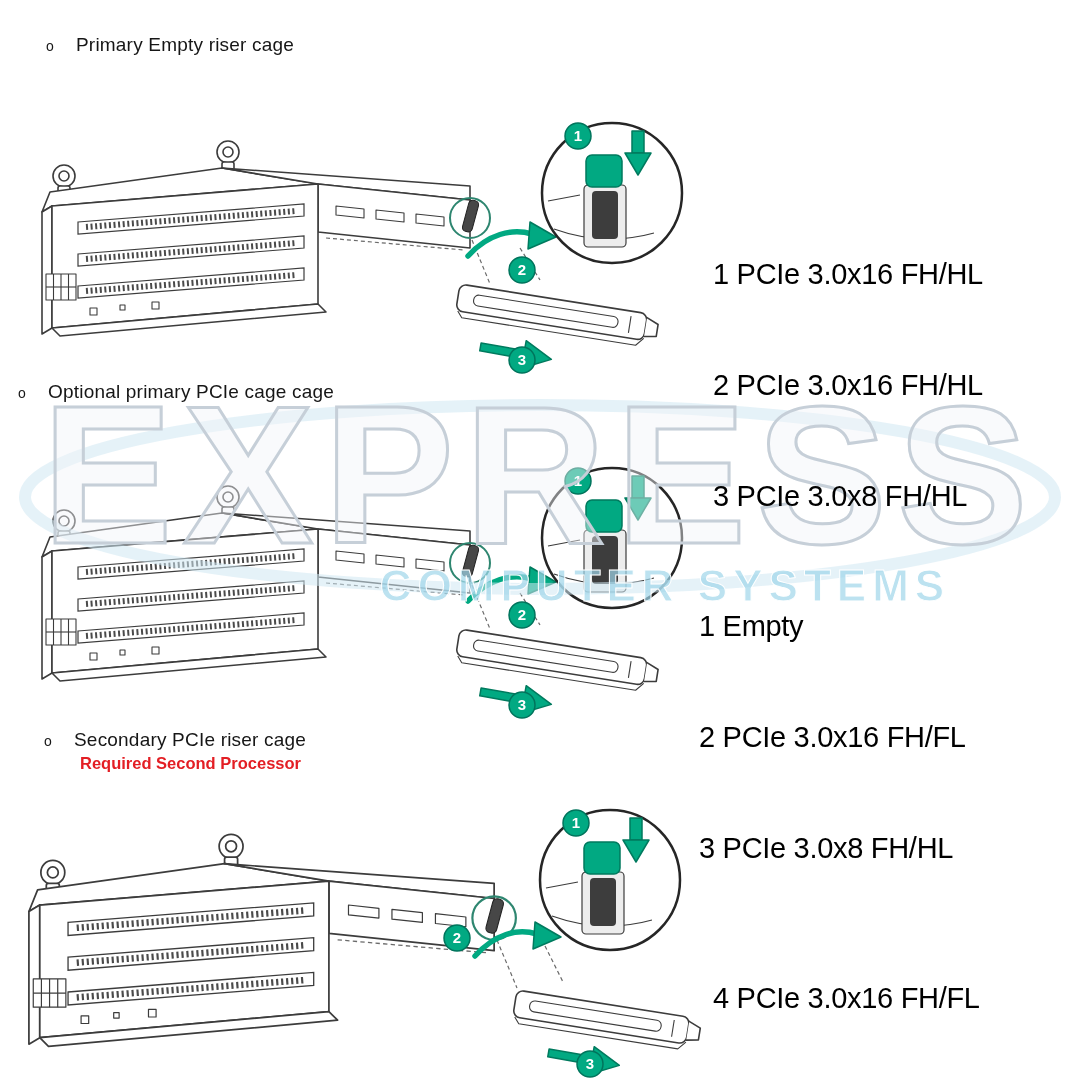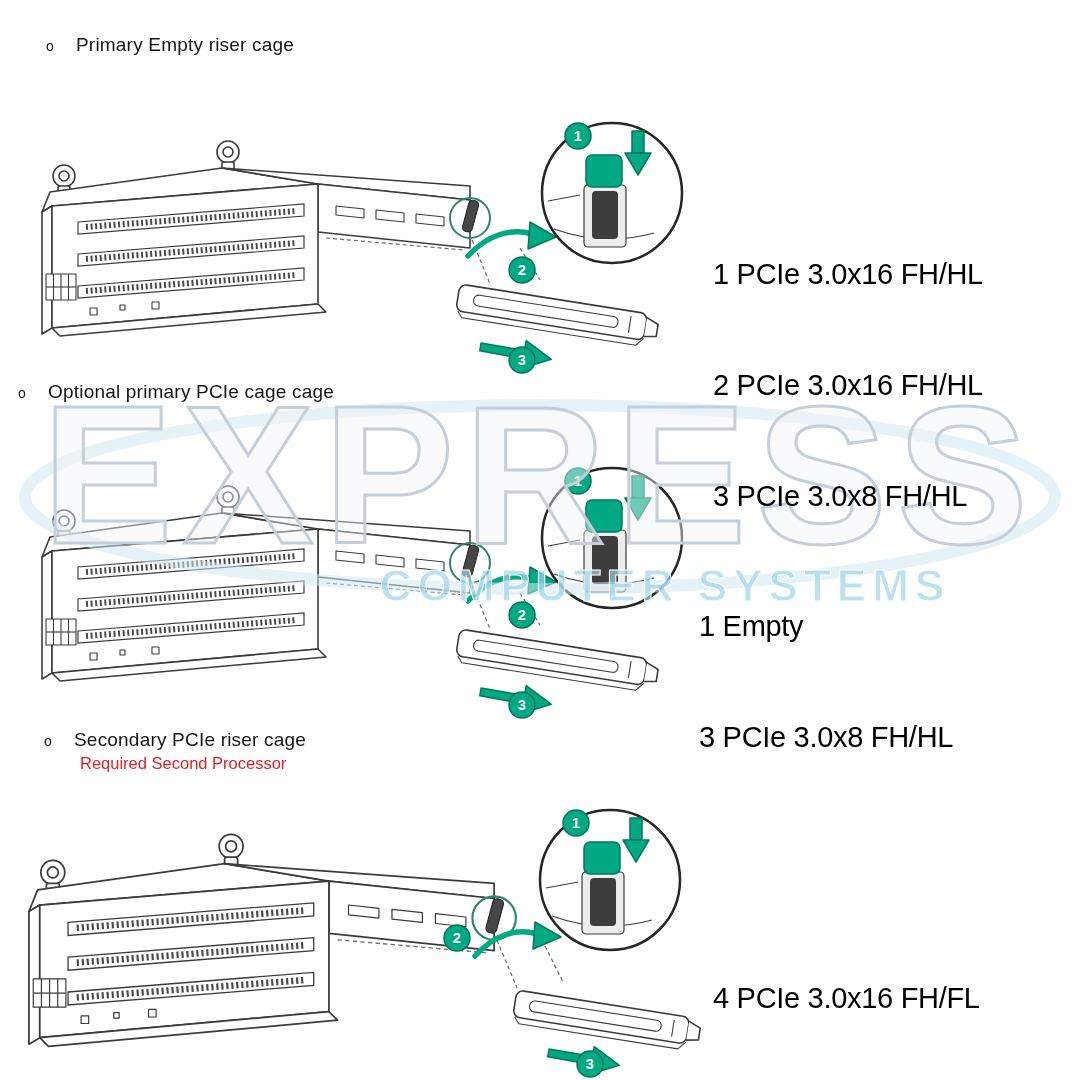--- a/index.html
+++ b/index.html
@@ -2,21 +2,21 @@
 <html><head>
 <meta charset="utf-8">
 <style>
   html,body{margin:0;padding:0}
   body{width:1080px;height:1080px;position:relative;background:#ffffff;
        font-family:"Liberation Sans",sans-serif;overflow:hidden}
 
   .heading{position:absolute;display:flex;align-items:baseline;gap:22px;
            color:#161616;font-size:19px;z-index:20;letter-spacing:.2px}
   .bullet{font-size:14px}
-  .note{position:absolute;color:#E31E24;font-weight:normal;font-size:16.5px;z-index:20}
+  .note{position:absolute;color:#E31E24;font-weight:bold;font-size:16.5px;z-index:20}
   .labels{position:absolute;font-size:29px;font-weight:normal;color:#000;
           line-height:37px;white-space:pre;z-index:20;letter-spacing:-.3px}
   .diagram{position:absolute;z-index:1}
   .watermark{position:absolute;left:0;z-index:10;pointer-events:none}
 
   svg text{font-family:"Liberation Sans",sans-serif}
   .lnf{fill:#fff;stroke:#3C3C3C;stroke-width:1.6;stroke-linejoin:round;stroke-linecap:round}
   .lnf2{fill:#fff;stroke:#3C3C3C;stroke-width:1.1;stroke-linejoin:round}
   .lns{stroke:#3C3C3C;stroke-width:1.1;stroke-linejoin:round;fill:none}
   .slot{fill:#fff;stroke:#3C3C3C;stroke-width:1.2}
@@ -190,20 +190,21 @@
     </g>
   </g>
   <g transform="translate(558,38)">
     <circle class="co" r="13"></circle>
       <text class="cot" y="5">1</text>
   </g>
 </svg>
 
 <div class="labels" style="left:699px;top:534px">
   <div>1 Empty</div>
+  <div>2 PCIe 3.0x16 FH/FL</div>
   <div>3 PCIe 3.0x8 FH/HL</div>
 </div>
 
 <div class="heading" style="left:44px;top:729px">
   <span class="bullet">o</span>
   <span>Secondary PCIe riser cage</span>
 </div>
 <div class="note" style="left:80px;top:754px">Required Second Processor</div>
 
 <svg class="diagram" style="left:5px;top:788px" width="700" height="292" viewBox="0 0 700 292">

